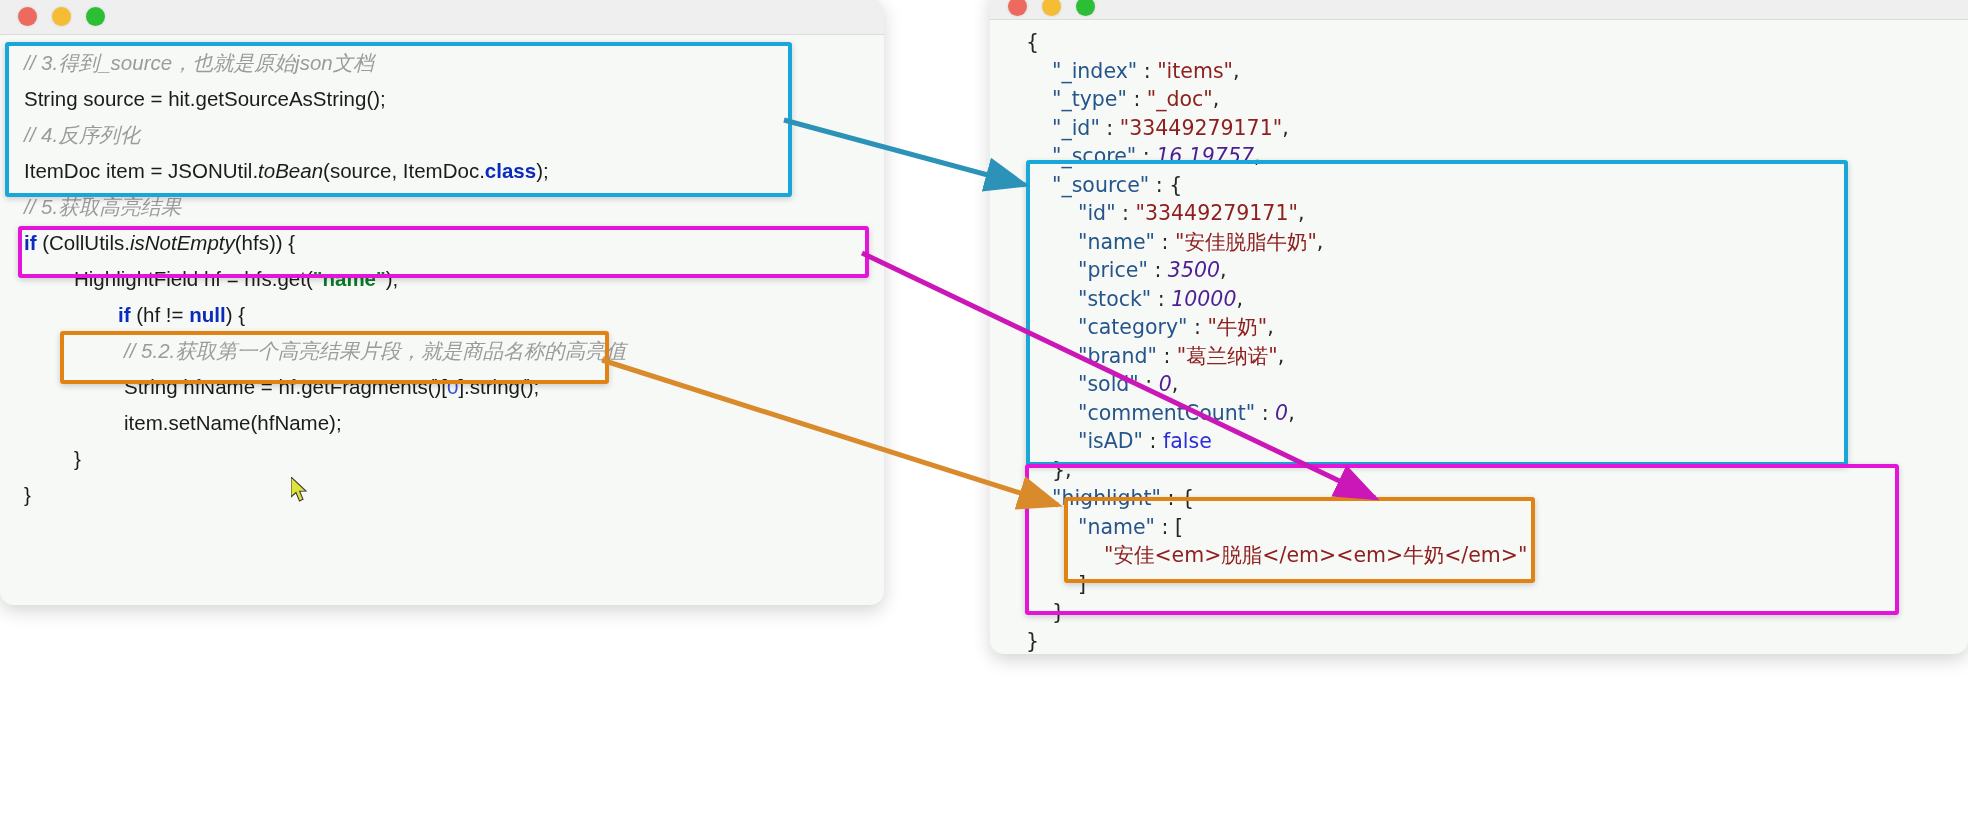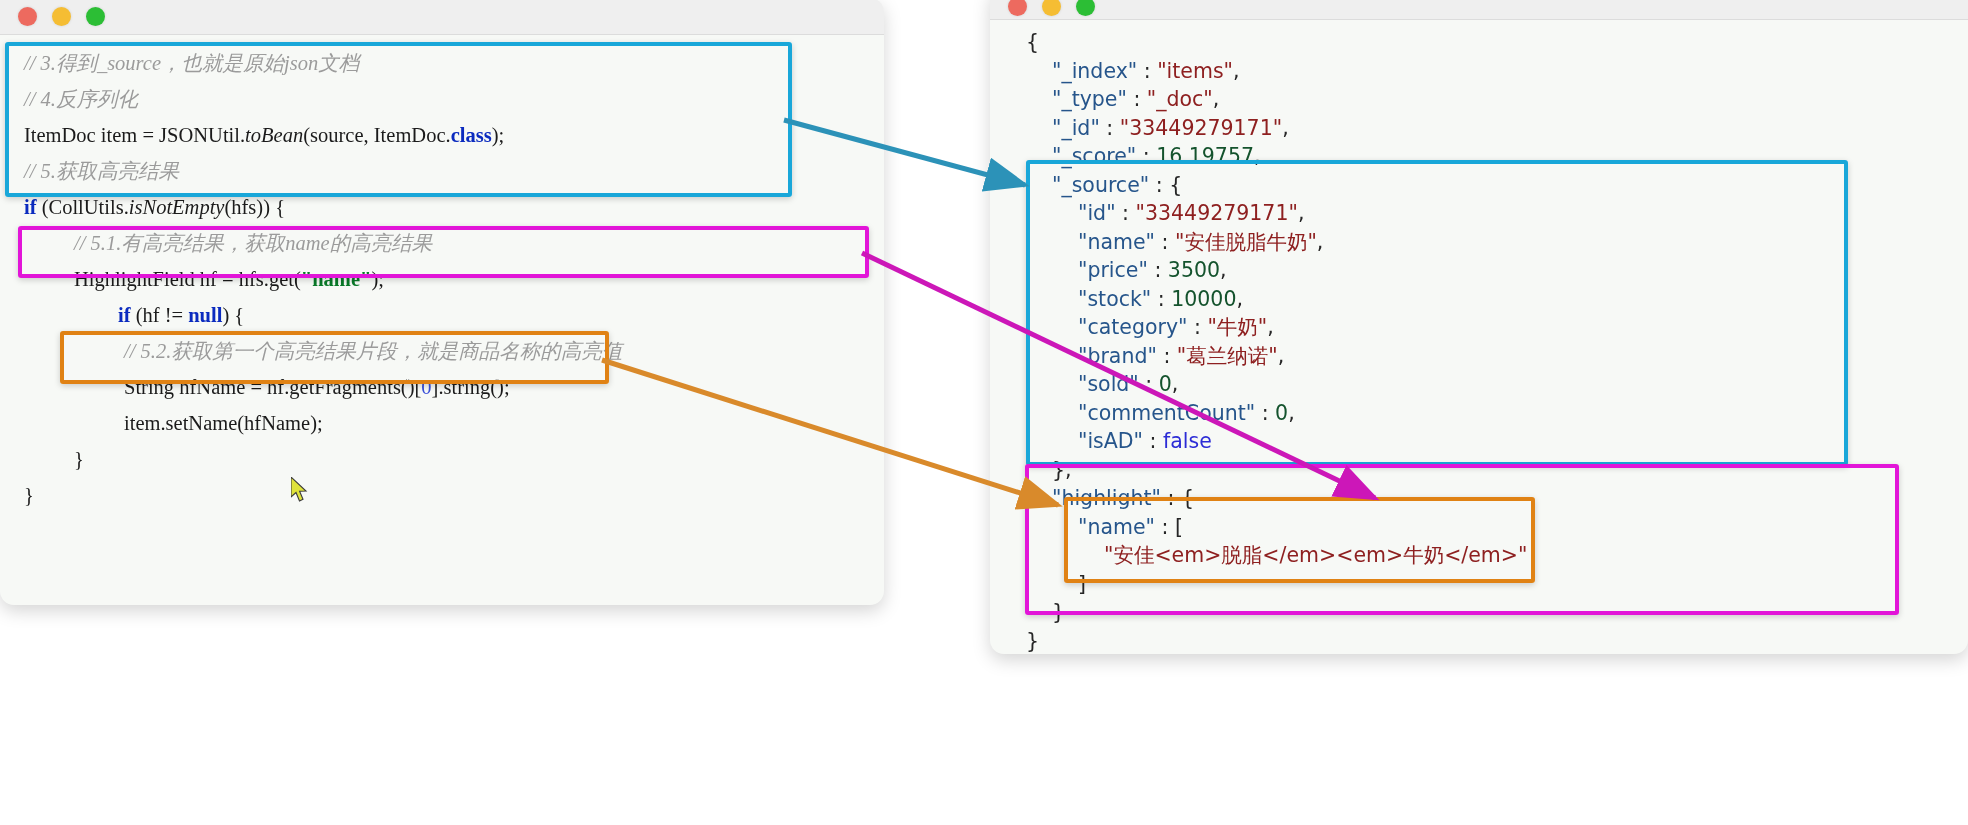--- a/index.html
+++ b/index.html
@@ -29,39 +29,39 @@
   .code-body{padding:10px 0 0 0;}
 
   
   #right-window{left:990px;top:-14px;width:978px;height:668px;
                 border-top-right-radius:0;}
   #right-window .titlebar{height:30px;align-items:flex-end;padding-bottom:3px;}
   .json-body{padding:8px 0 0 0;}
 
   
   .code-line{
-    font-family:Liberation Serif, serif;
+    font-family:Liberation Sans, sans-serif;
     font-size:20.5px;line-height:36px;color:#1b1b1b;
     white-space:pre;padding-left:24px;letter-spacing:0px;
   }
   .cmt{color:#9b9b9b;font-style:italic;}
   .kw{color:#0b2bbf;font-weight:bold;}
   .mth{color:#1b1b1b;font-style:italic;}
   .str{color:#0a7a29;font-weight:bold;}
   .num{color:#3a4fd8;}
 
   
   .json-line{
     font-family:"DejaVu Sans",sans-serif;
     font-size:20.5px;line-height:28.5px;color:#262626;
     white-space:pre;padding-left:36px;
   }
   .jk{color:#26558b;}
   .jsv{color:#8e2020;}
-  .jn{color:#14532d;}
+  .jn{color:#4c1d95;font-style:italic;}
   .jb{color:#2c2cd6;}
   .jp{color:#262626;}
 
   
   .hbox{position:absolute;border-radius:3px;pointer-events:none;}
   .hbox.blue{border:4px solid #19a7d9;box-shadow:0 2px 6px rgba(0,0,0,.18);}
   .hbox.magenta{border:4px solid #e215d8;box-shadow:0 2px 6px rgba(0,0,0,.18);}
   .hbox.orange{border:4px solid #e08214;box-shadow:0 2px 6px rgba(0,0,0,.18);}
 
   #box-left-source{left:5px;top:42px;width:779px;height:147px;}
@@ -85,25 +85,25 @@
 <div class="stage">
 
   <div class="window" id="left-window">
     <div class="titlebar">
       <span class="dot red"></span>
       <span class="dot yellow"></span>
       <span class="dot green"></span>
     </div>
     <div class="code-body" id="code-body">
         <div class="code-line" style="text-indent: 0px;"><span class="cmt">// 3.得到_source，也就是原始json文档</span></div>
+        <div class="code-line" style="text-indent: 0px;"><span>String source = hit.getSourceAsString();</span></div>
         <div class="code-line" style="text-indent: 0px;"><span class="cmt">// 4.反序列化</span></div>
         <div class="code-line" style="text-indent: 0px;"><span>ItemDoc item = JSONUtil.</span><span class="mth">toBean</span><span>(source, ItemDoc.</span><span class="kw">class</span><span>);</span></div>
         <div class="code-line" style="text-indent: 0px;"><span class="cmt">// 5.获取高亮结果</span></div>
         <div class="code-line" style="text-indent: 0px;"><span class="kw">if</span><span> (CollUtils.</span><span class="mth">isNotEmpty</span><span>(hfs)) {</span></div>
-        <div class="code-line" style="text-indent: 50px;"><span class="cmt">// 5.1.有高亮结果，获取name的高亮结果</span></div>
         <div class="code-line" style="text-indent: 50px;"><span>HighlightField hf = hfs.get(</span><span class="str">"name"</span><span>);</span></div>
         <div class="code-line" style="text-indent: 50px; margin-left: 44px;"><span class="kw">if</span><span> (hf != </span><span class="kw">null</span><span>) {</span></div>
         <div class="code-line" style="text-indent: 100px;"><span class="cmt">// 5.2.获取第一个高亮结果片段，就是商品名称的高亮值</span></div>
         <div class="code-line" style="text-indent: 100px;"><span>String hfName = hf.getFragments()[</span><span class="num">0</span><span>].string();</span></div>
         <div class="code-line" style="text-indent: 100px;"><span>item.setName(hfName);</span></div>
         <div class="code-line" style="text-indent: 50px;"><span>}</span></div>
         <div class="code-line" style="text-indent: 0px;"><span>}</span></div>
       </div>
   </div>
 

